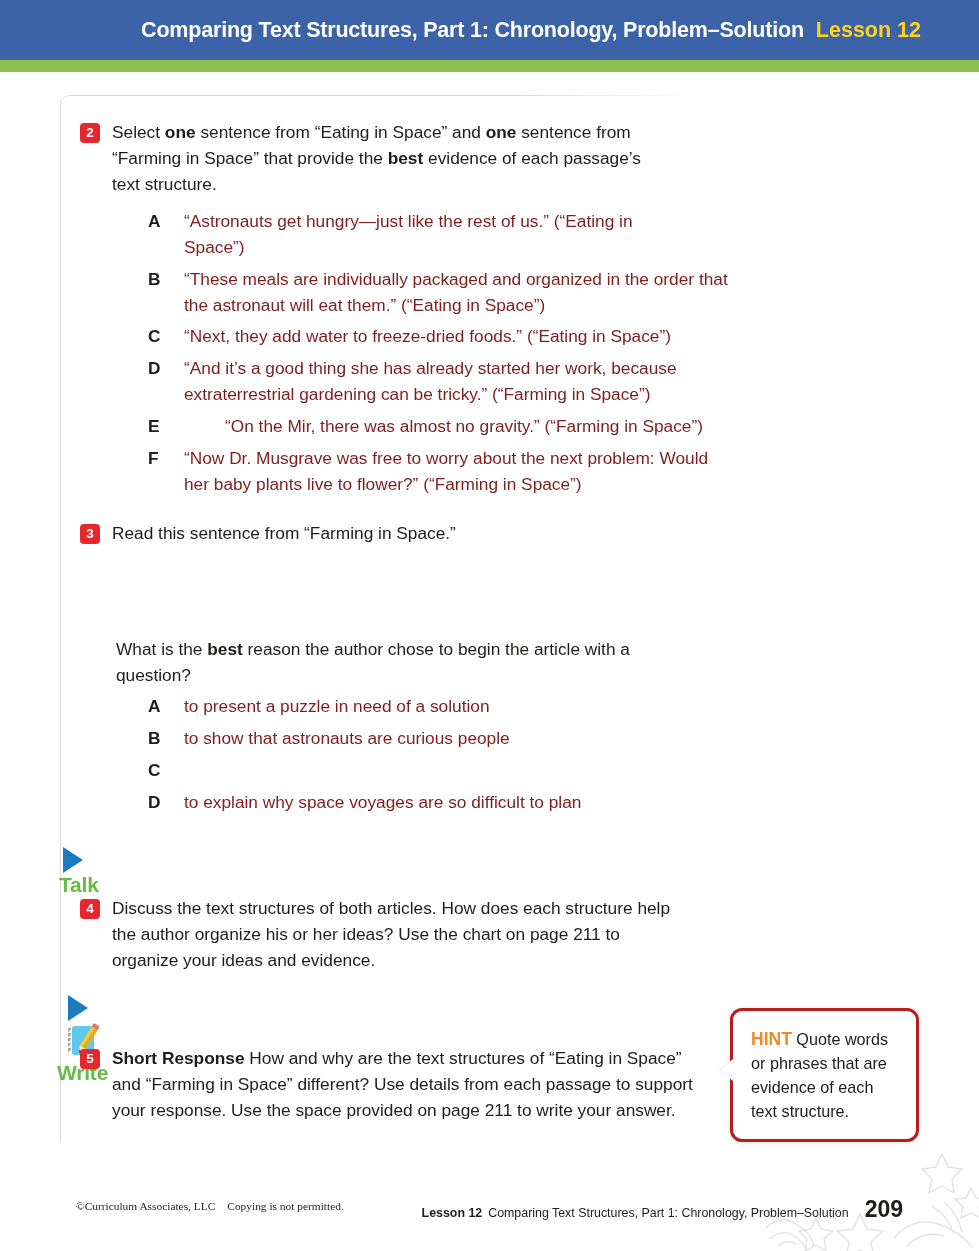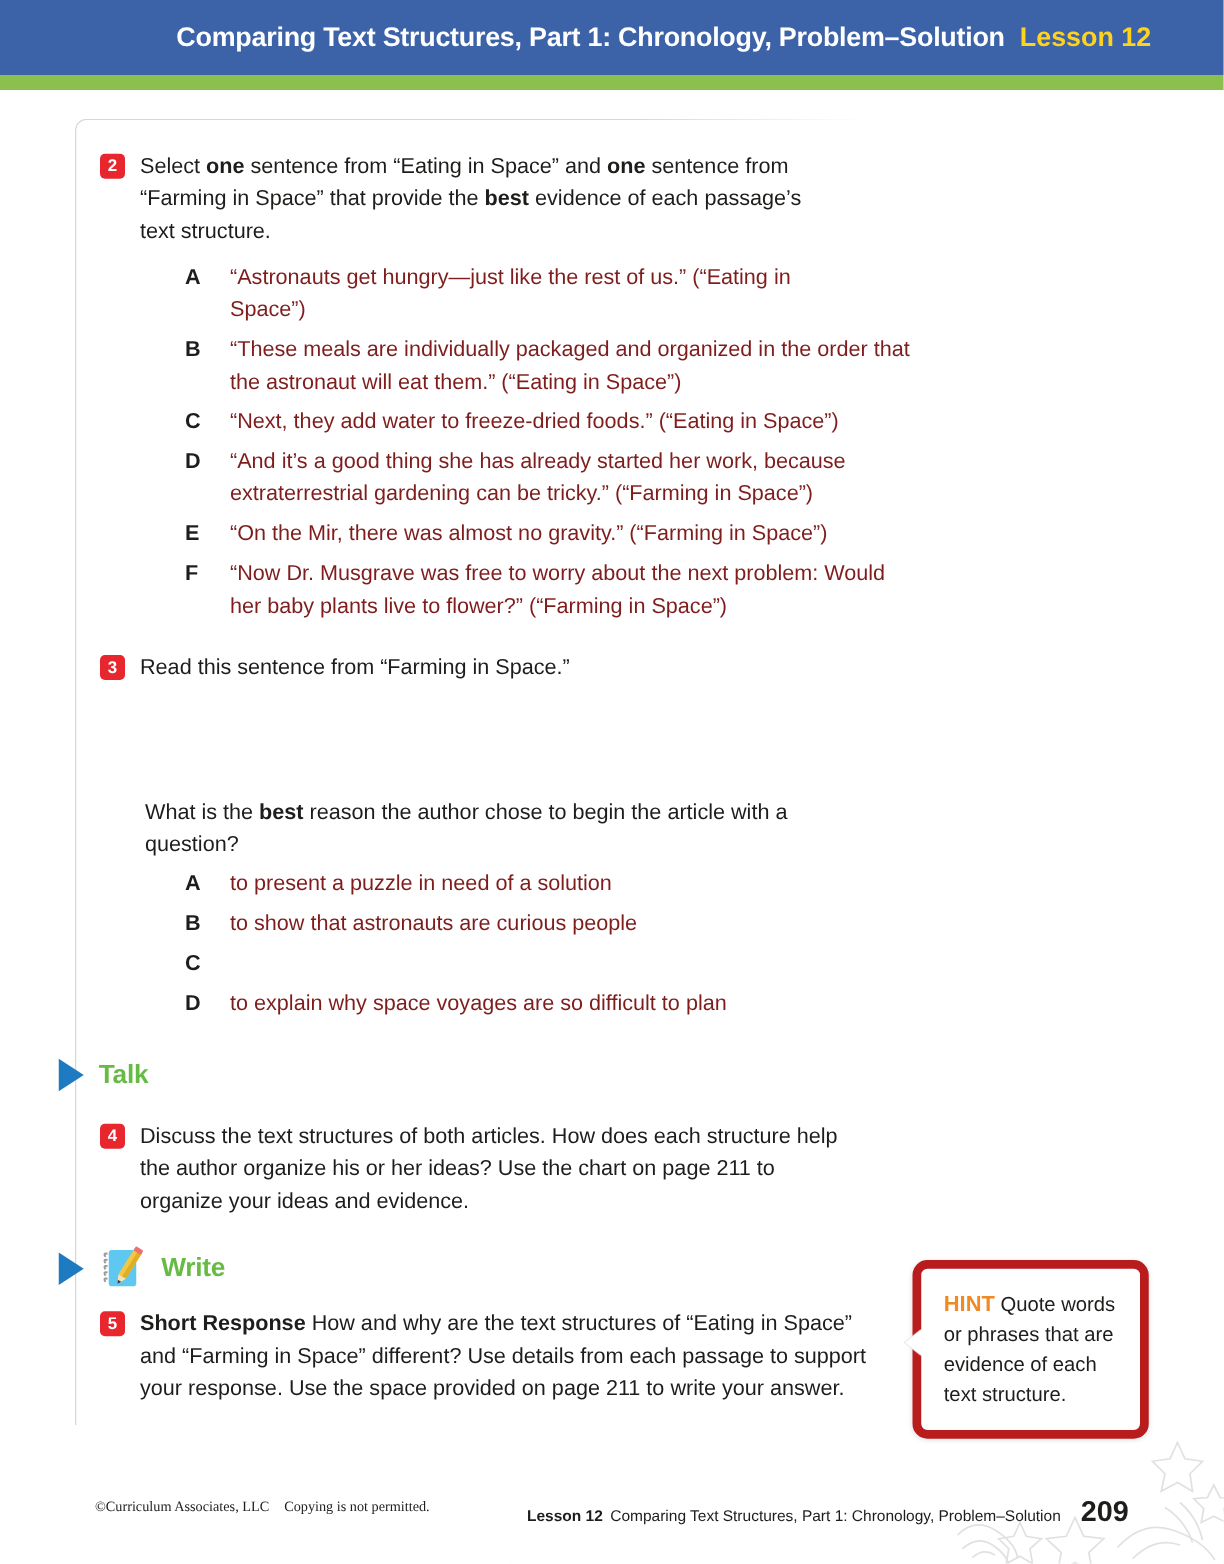--- a/index.html
+++ b/index.html
@@ -127,20 +127,21 @@
     font-size: 17.3px;
     line-height: 25.8px;
     color: #1d1d1b;
   }
 
   
   .section-head {
     position: absolute;
     display: flex;
     align-items: center;
+    flex-direction: column;
   }
   .tri-marker {
     width: 0; height: 0;
     border-top: 13px solid transparent;
     border-bottom: 13px solid transparent;
     border-left: 20px solid #1f7bc1;
     flex: 0 0 auto;
   }
   .section-label {
     color: #67bb45;
@@ -157,21 +158,21 @@
   }
 
   
   .hint-box {
     position: absolute;
     left: 730px;
     top: 1008px;
     width: 189px;
     padding: 16px 16px 16px 18px;
     background: #ffffff;
-    border: 7px solid #b91c1c;
+    border: 3px solid #b91c1c;
     border-radius: 12px;
     box-shadow: 0 1px 4px rgba(0,0,0,0.13);
   }
   .hint-tail {
     position: absolute;
     left: -13px;
     top: 48px;
     width: 0; height: 0;
     border-top: 11px solid transparent;
     border-bottom: 11px solid transparent;
@@ -269,21 +270,21 @@
     <span class="choice-text" style="width:560px;">“Next, they add water to freeze-dried foods.” (“Eating in Space”)</span>
   </div>
 
   <div class="choice" style="left:148px; top:356px; width:600px;">
     <span class="choice-letter">D</span>
     <span class="choice-text" style="width:560px;">“And it’s a good thing she has already started her work, because extraterrestrial gardening can be tricky.” (“Farming in Space”)</span>
   </div>
 
   <div class="choice" style="left:148px; top:414px; width:600px;">
     <span class="choice-letter">E</span>
-    <span class="choice-text" style="width:560px;">“On the Mir, there was almost no gravity.” (“Farming in Space”)</span>
+    <span class="choice-text" style="width:560px;text-align:center;">“On the Mir, there was almost no gravity.” (“Farming in Space”)</span>
   </div>
 
   <div class="choice" style="left:148px; top:446px; width:570px;">
     <span class="choice-letter">F</span>
     <span class="choice-text" style="width:525px;">“Now Dr. Musgrave was free to worry about the next problem: Would her baby plants live to flower?” (“Farming in Space”)</span>
   </div>
 
   <div class="q-item" style="left:80px; top:521px; width:580px;">
     <div class="num-badge">3</div>
     <div class="q-text body-text">Read this sentence from “Farming in Space.”</div>

